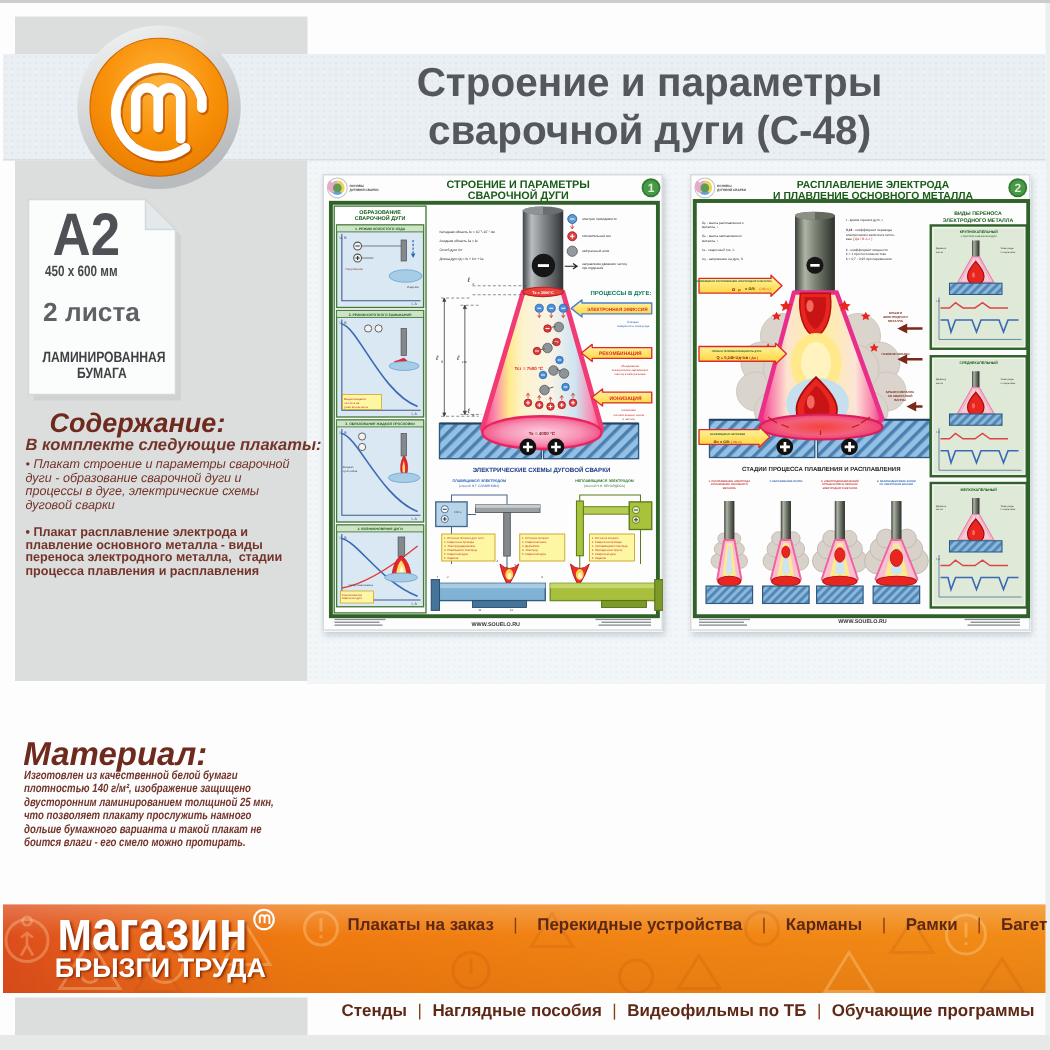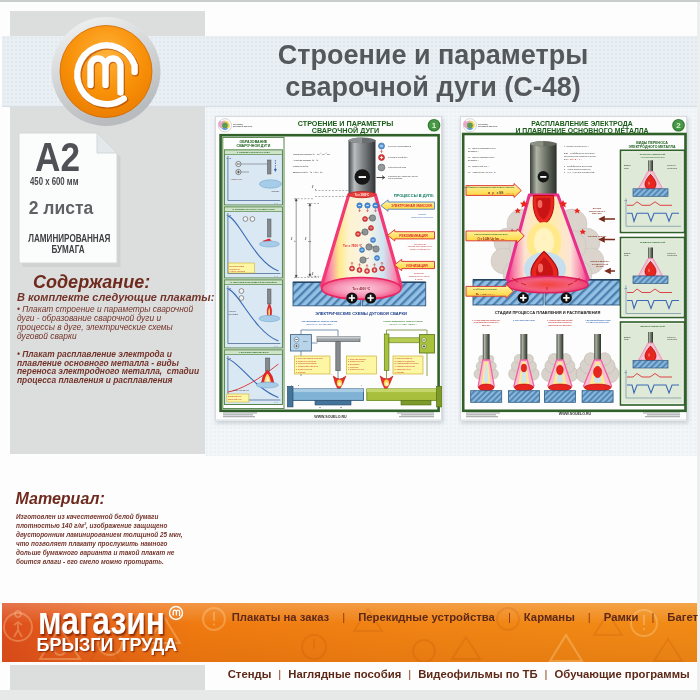--- a/index.html
+++ b/index.html
@@ -64,23 +64,23 @@
 <div class="abs" style="left:19px;top:198px;width:84px;text-align:center;font-weight:bold;font-size:17.5px;color:#5f6265;">2 листа</div>
 
 <div class="abs" style="left:19px;top:233px;width:98px;text-align:center;font-weight:bold;font-size:10px;line-height:11px;color:#3e4143;transform:scaleX(0.81);">ЛАМИНИРОВАННАЯ<br>БУМАГА</div>
 
 <div class="abs" id="hContents" style="left:17px;top:272px;font-weight:bold;font-style:italic;font-size:18px;color:#6f2a1e;transform-origin:0 0;margin-left:16px;">Содержание:</div>
 
 <div class="abs" style="left:17px;top:292.6px;font-weight:bold;font-style:italic;font-size:11px;line-height:8.75px;color:#73342a;white-space:nowrap;">В комплекте следующие плакаты:</div>
 
 <div class="abs" style="left:17px;top:305.3px;font-weight:normal;font-style:italic;font-size:8.4px;line-height:8.75px;color:#73342a;white-space:nowrap;">• Плакат строение и параметры сварочной<br>дуги - образование сварочной дуги и<br>процессы в дуге, электрические схемы<br>дуговой сварки</div>
 
-<div class="abs" style="left:17px;top:349.8px;font-weight:bold;font-style:italic;font-size:8.4px;line-height:8.75px;color:#73342a;white-space:nowrap;">• Плакат расплавление электрода и<br>плавление основного металла - виды<br>переноса электродного металла,&nbsp; стадии<br>процесса плавления и расплавления</div>
-
-<div class="abs" id="hMaterial" style="left:15.5px;top:490px;font-weight:bold;font-style:italic;font-size:16px;color:#6f2a1e;transform-origin:0 0;">Материал:</div>
+<div class="abs" style="left:17px;top:349.8px;font-weight:bold;font-size:8.4px;line-height:8.75px;color:#73342a;white-space:nowrap;">• Плакат расплавление электрода и<br>плавление основного металла - виды<br>переноса электродного металла,&nbsp; стадии<br>процесса плавления и расплавления</div>
+
+<div class="abs" id="hMaterial" style="left:15.5px;top:490px;font-weight:bold;font-style:italic;font-size:22px;color:#6f2a1e;transform-origin:0 0;">Материал:</div>
 
 <div class="abs" style="left:15.5px;top:512.3px;font-weight:bold;font-style:italic;font-size:8px;line-height:9px;color:#73342a;white-space:nowrap;transform:scaleX(0.80);transform-origin:0 0;">Изготовлен из качественной белой бумаги<br>плотностью 140 г/м², изображение защищено<br>двусторонним ламинированием толщиной 25 мкн,<br>что позволяет плакату прослужить намного<br>дольше бумажного варианта и такой плакат не<br>боится влаги - его смело можно протирать.</div>
 
 <svg class="abs" style="left:214.5px;top:116px;box-shadow:1px 2px 4px rgba(130,140,150,0.4);" width="227" height="305" viewBox="0 0 227 305">
 <defs>
   <linearGradient id="p1cyl" x1="0" y1="0" x2="1" y2="0">
     <stop offset="0" stop-color="#3f4345"></stop>
         <stop offset="0.22" stop-color="#b9bdc0"></stop>
     <stop offset="0.5" stop-color="#85898c"></stop>
         <stop offset="0.8" stop-color="#54585a"></stop>

